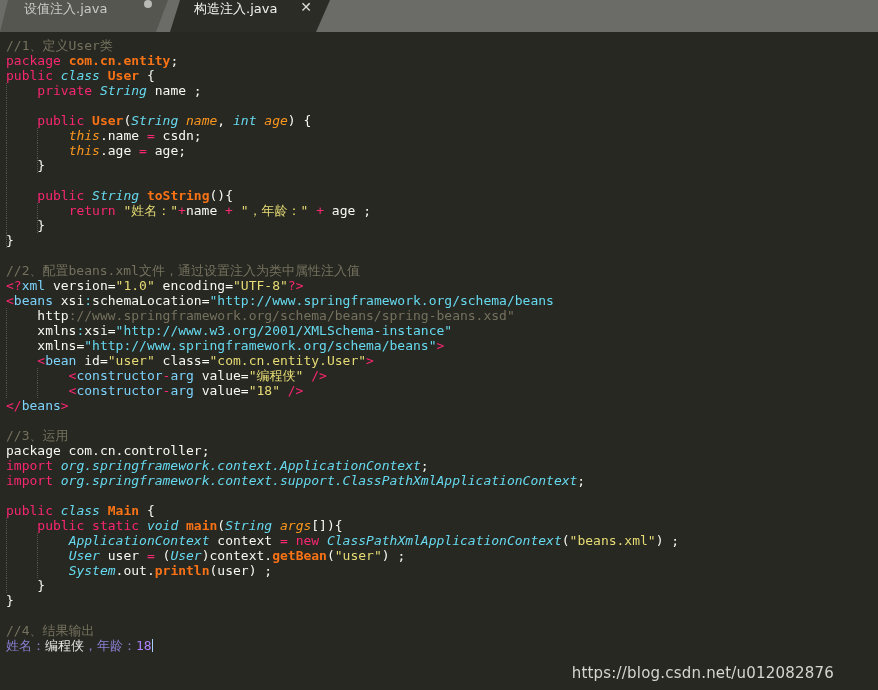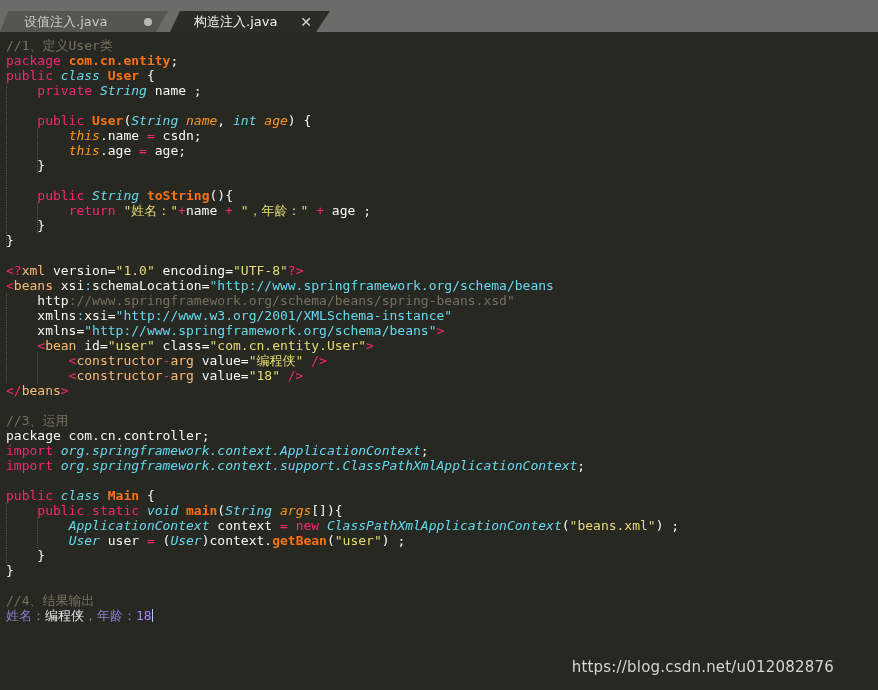--- a/index.html
+++ b/index.html
@@ -14,23 +14,23 @@
   #tabbar {
     position: relative;
     height: 32px;
     width: 878px;
     background: #6b6c67;
     display: flex;
     align-items: flex-end;
   }
   .tab {
     position: relative;
-    height: 21px;
+    height: 32px;
     display: flex;
-    align-items: center;
+    align-items: flex-start;
     padding: 0 16px 0 24px;
     font-family: "DejaVu Sans", sans-serif;
     font-size: 13px;
     cursor: default;
     white-space: nowrap;
   }
   .tab .tab-shape {
     position: absolute;
     left: 0; top: 0; right: 0; bottom: 0;
     z-index: 0;
@@ -95,35 +95,35 @@
   .k  { color: #f92672; }              
   .t  { color: #66d9ef; font-style: italic; }  
   .tn { color: #66d9ef; }              
   .f  { color: #f97316; font-weight: bold; }              
   .s  { color: #e6db74; }              
   .n  { color: #ae81ff; }              
   .o  { color: #fd971f; font-style: italic; }  
   .p  { color: #f8f8f2; }              
   .d  { color: #75715e; }              
   .tag{ color: #f92672; }              
-  .tagname { color: #fdba74; text-align: center; }
+  .tagname { color: #7dd3fc; text-align: center; }
   .purple { color: #8a7fd4; text-align: center; }
   .redtxt { color: #e5e5e5; }
 
   .cursor {
     display: inline-block;
     width: 1px; height: 13px;
     background: #aaccff;
     vertical-align: -2px;
   }
 
   #watermark {
     position: absolute;
     right: 10px;
-    bottom: 14px;
+    bottom: 8px;
     font-family: "DejaVu Sans", sans-serif;
     font-size: 15px;
     color: #d6d6d0;
     letter-spacing: 0.2px;
   }
 </style>
 </head>
 <body>
 
 <div id="tabbar">
@@ -149,39 +149,41 @@
       <div class="line"><span class="guide" style="left: 0px;"></span><span class="p">    </span><span class="k">public</span><span class="p"> </span><span class="f">User</span><span class="p">(</span><span class="t">String</span><span class="p"> </span><span class="o">name</span><span class="p">, </span><span class="t">int</span><span class="p"> </span><span class="o">age</span><span class="p">) {</span></div>
       <div class="line"><span class="guide" style="left: 0px;"></span><span class="guide" style="left: 31.28px;"></span><span class="p">        </span><span class="o">this</span><span class="p">.name </span><span class="k">=</span><span class="p"> csdn;</span></div>
       <div class="line"><span class="guide" style="left: 0px;"></span><span class="guide" style="left: 31.28px;"></span><span class="p">        </span><span class="o">this</span><span class="p">.age </span><span class="k">=</span><span class="p"> age;</span></div>
       <div class="line"><span class="guide" style="left: 0px;"></span><span class="guide" style="left: 31.28px;"></span><span class="p">    }</span></div>
       <div class="line"><span class="guide" style="left: 0px;"></span>&nbsp;</div>
       <div class="line"><span class="guide" style="left: 0px;"></span><span class="p">    </span><span class="k">public</span><span class="p"> </span><span class="t">String</span><span class="p"> </span><span class="f">toString</span><span class="p">(){</span></div>
       <div class="line"><span class="guide" style="left: 0px;"></span><span class="guide" style="left: 31.28px;"></span><span class="p">        </span><span class="k">return</span><span class="p"> </span><span class="s">"姓名："</span><span class="k">+</span><span class="p">name </span><span class="k">+</span><span class="p"> </span><span class="s">"，年龄："</span><span class="p"> </span><span class="k">+</span><span class="p"> age ;</span></div>
       <div class="line"><span class="guide" style="left: 0px;"></span><span class="guide" style="left: 31.28px;"></span><span class="p">    }</span></div>
       <div class="line"><span class="guide" style="left: 0px;"></span><span class="p">}</span></div>
       <div class="line">&nbsp;</div>
+      <div class="line"><span class="c">//2、配置beans.xml文件，通过设置注入为类中属性注入值</span></div>
       <div class="line"><span class="tag">&lt;?</span><span class="tagname">xml</span><span class="p"> version=</span><span class="s">"1.0"</span><span class="p"> encoding=</span><span class="s">"UTF-8"</span><span class="tag">?&gt;</span></div>
       <div class="line"><span class="tag">&lt;</span><span class="tagname">beans</span><span class="p"> xsi</span><span class="tn">:</span><span class="p">schemaLocation=</span><span class="tn">"http://www.springframework.org/schema/beans</span></div>
       <div class="line"><span class="guide" style="left: 0px;"></span><span class="p">    http</span><span class="d">://www.springframework.org/schema/beans/spring-beans.xsd"</span></div>
       <div class="line"><span class="guide" style="left: 0px;"></span><span class="p">    xmlns</span><span class="tn">:</span><span class="p">xsi=</span><span class="tn">"http://www.w3.org/2001/XMLSchema-instance"</span></div>
       <div class="line"><span class="guide" style="left: 0px;"></span><span class="p">    xmlns=</span><span class="tn">"http://www.springframework.org/schema/beans"</span><span class="tag">&gt;</span></div>
       <div class="line"><span class="guide" style="left: 0px;"></span><span class="tag">    &lt;</span><span class="tagname">bean</span><span class="p"> id=</span><span class="s">"user"</span><span class="p"> class=</span><span class="s">"com.cn.entity.User"</span><span class="tag">&gt;</span></div>
       <div class="line"><span class="guide" style="left: 0px;"></span><span class="guide" style="left: 31.28px;"></span><span class="tag">        &lt;</span><span class="tagname">constructor</span><span class="tag">-</span><span class="tagname">arg</span><span class="p"> value=</span><span class="s">"编程侠"</span><span class="p"> </span><span class="tag">/&gt;</span></div>
       <div class="line"><span class="guide" style="left: 0px;"></span><span class="guide" style="left: 31.28px;"></span><span class="tag">        &lt;</span><span class="tagname">constructor</span><span class="tag">-</span><span class="tagname">arg</span><span class="p"> value=</span><span class="s">"18"</span><span class="p"> </span><span class="tag">/&gt;</span></div>
       <div class="line"><span class="tag">&lt;</span><span class="tag">/</span><span class="tagname">beans</span><span class="tag">&gt;</span></div>
       <div class="line">&nbsp;</div>
       <div class="line"><span class="c">//3、运用</span></div>
       <div class="line"><span class="p">package com.cn.controller;</span></div>
       <div class="line"><span class="k">import</span><span class="p"> </span><span class="t">org.springframework.context.ApplicationContext</span><span class="p">;</span></div>
       <div class="line"><span class="k">import</span><span class="p"> </span><span class="t">org.springframework.context.support.ClassPathXmlApplicationContext</span><span class="p">;</span></div>
       <div class="line">&nbsp;</div>
       <div class="line"><span class="k">public</span><span class="p"> </span><span class="t">class</span><span class="p"> </span><span class="f">Main</span><span class="p"> {</span></div>
       <div class="line"><span class="guide" style="left: 0px;"></span><span class="p">    </span><span class="k">public</span><span class="p"> </span><span class="k">static</span><span class="p"> </span><span class="t">void</span><span class="p"> </span><span class="f">main</span><span class="p">(</span><span class="t">String</span><span class="p"> </span><span class="o">args</span><span class="p">[]</span><span class="p">){</span></div>
       <div class="line"><span class="guide" style="left: 0px;"></span><span class="guide" style="left: 31.28px;"></span><span class="p">        </span><span class="t">ApplicationContext</span><span class="p"> context </span><span class="k">=</span><span class="p"> </span><span class="k">new</span><span class="p"> </span><span class="t">ClassPathXmlApplicationContext</span><span class="p">(</span><span class="s">"beans.xml"</span><span class="p">) ;</span></div>
       <div class="line"><span class="guide" style="left: 0px;"></span><span class="guide" style="left: 31.28px;"></span><span class="p">        </span><span class="t">User</span><span class="p"> user </span><span class="k">=</span><span class="p"> (</span><span class="t">User</span><span class="p">)context.</span><span class="f">getBean</span><span class="p">(</span><span class="s">"user"</span><span class="p">) ;</span></div>
+      <div class="line"><span class="guide" style="left: 0px;"></span><span class="guide" style="left: 31.28px;"></span><span class="p">        </span><span class="t">System</span><span class="p">.out.</span><span class="f">println</span><span class="p">(user) ;</span></div>
       <div class="line"><span class="guide" style="left: 0px;"></span><span class="p">    }</span></div>
       <div class="line"><span class="p">}</span></div>
       <div class="line">&nbsp;</div>
       <div class="line"><span class="c">//4、结果输出</span></div>
       <div class="line"><span class="purple">姓名：</span><span class="redtxt">编程侠</span><span class="purple">，</span><span class="purple">年龄：</span><span class="n">18</span><span class="cursor"></span></div>
     </div>
   <div id="watermark">https://blog.csdn.net/u012082876</div>
 </div>
 
 </body></html>

